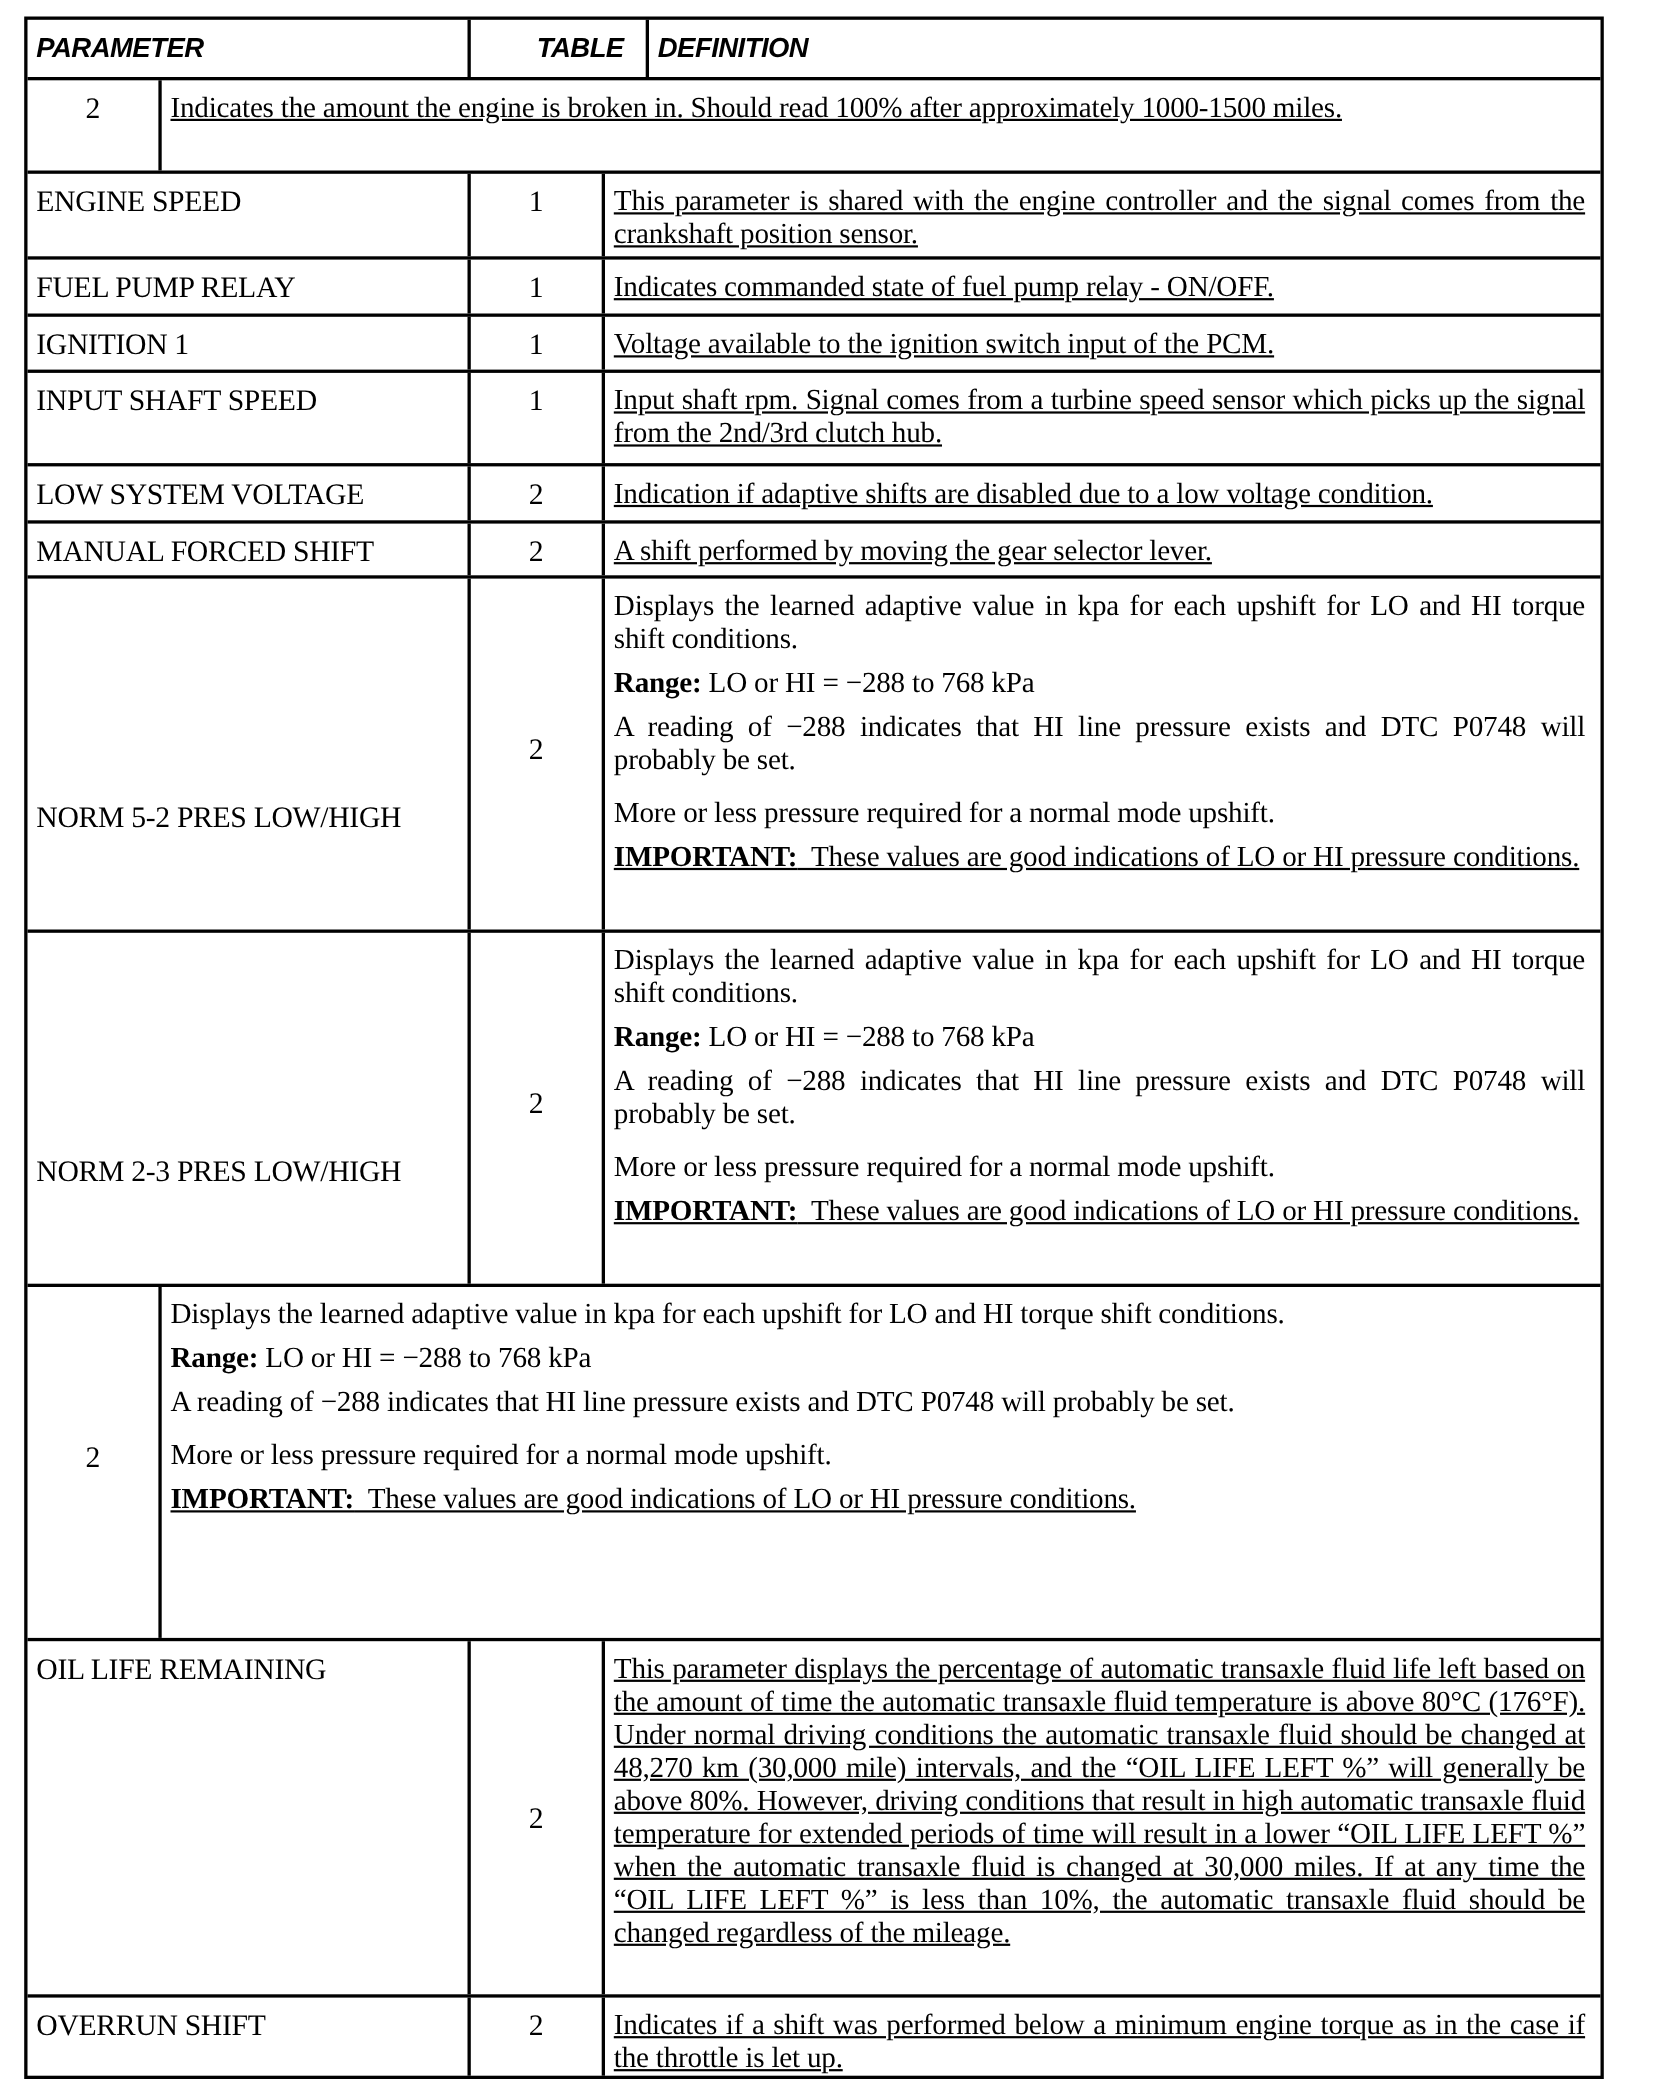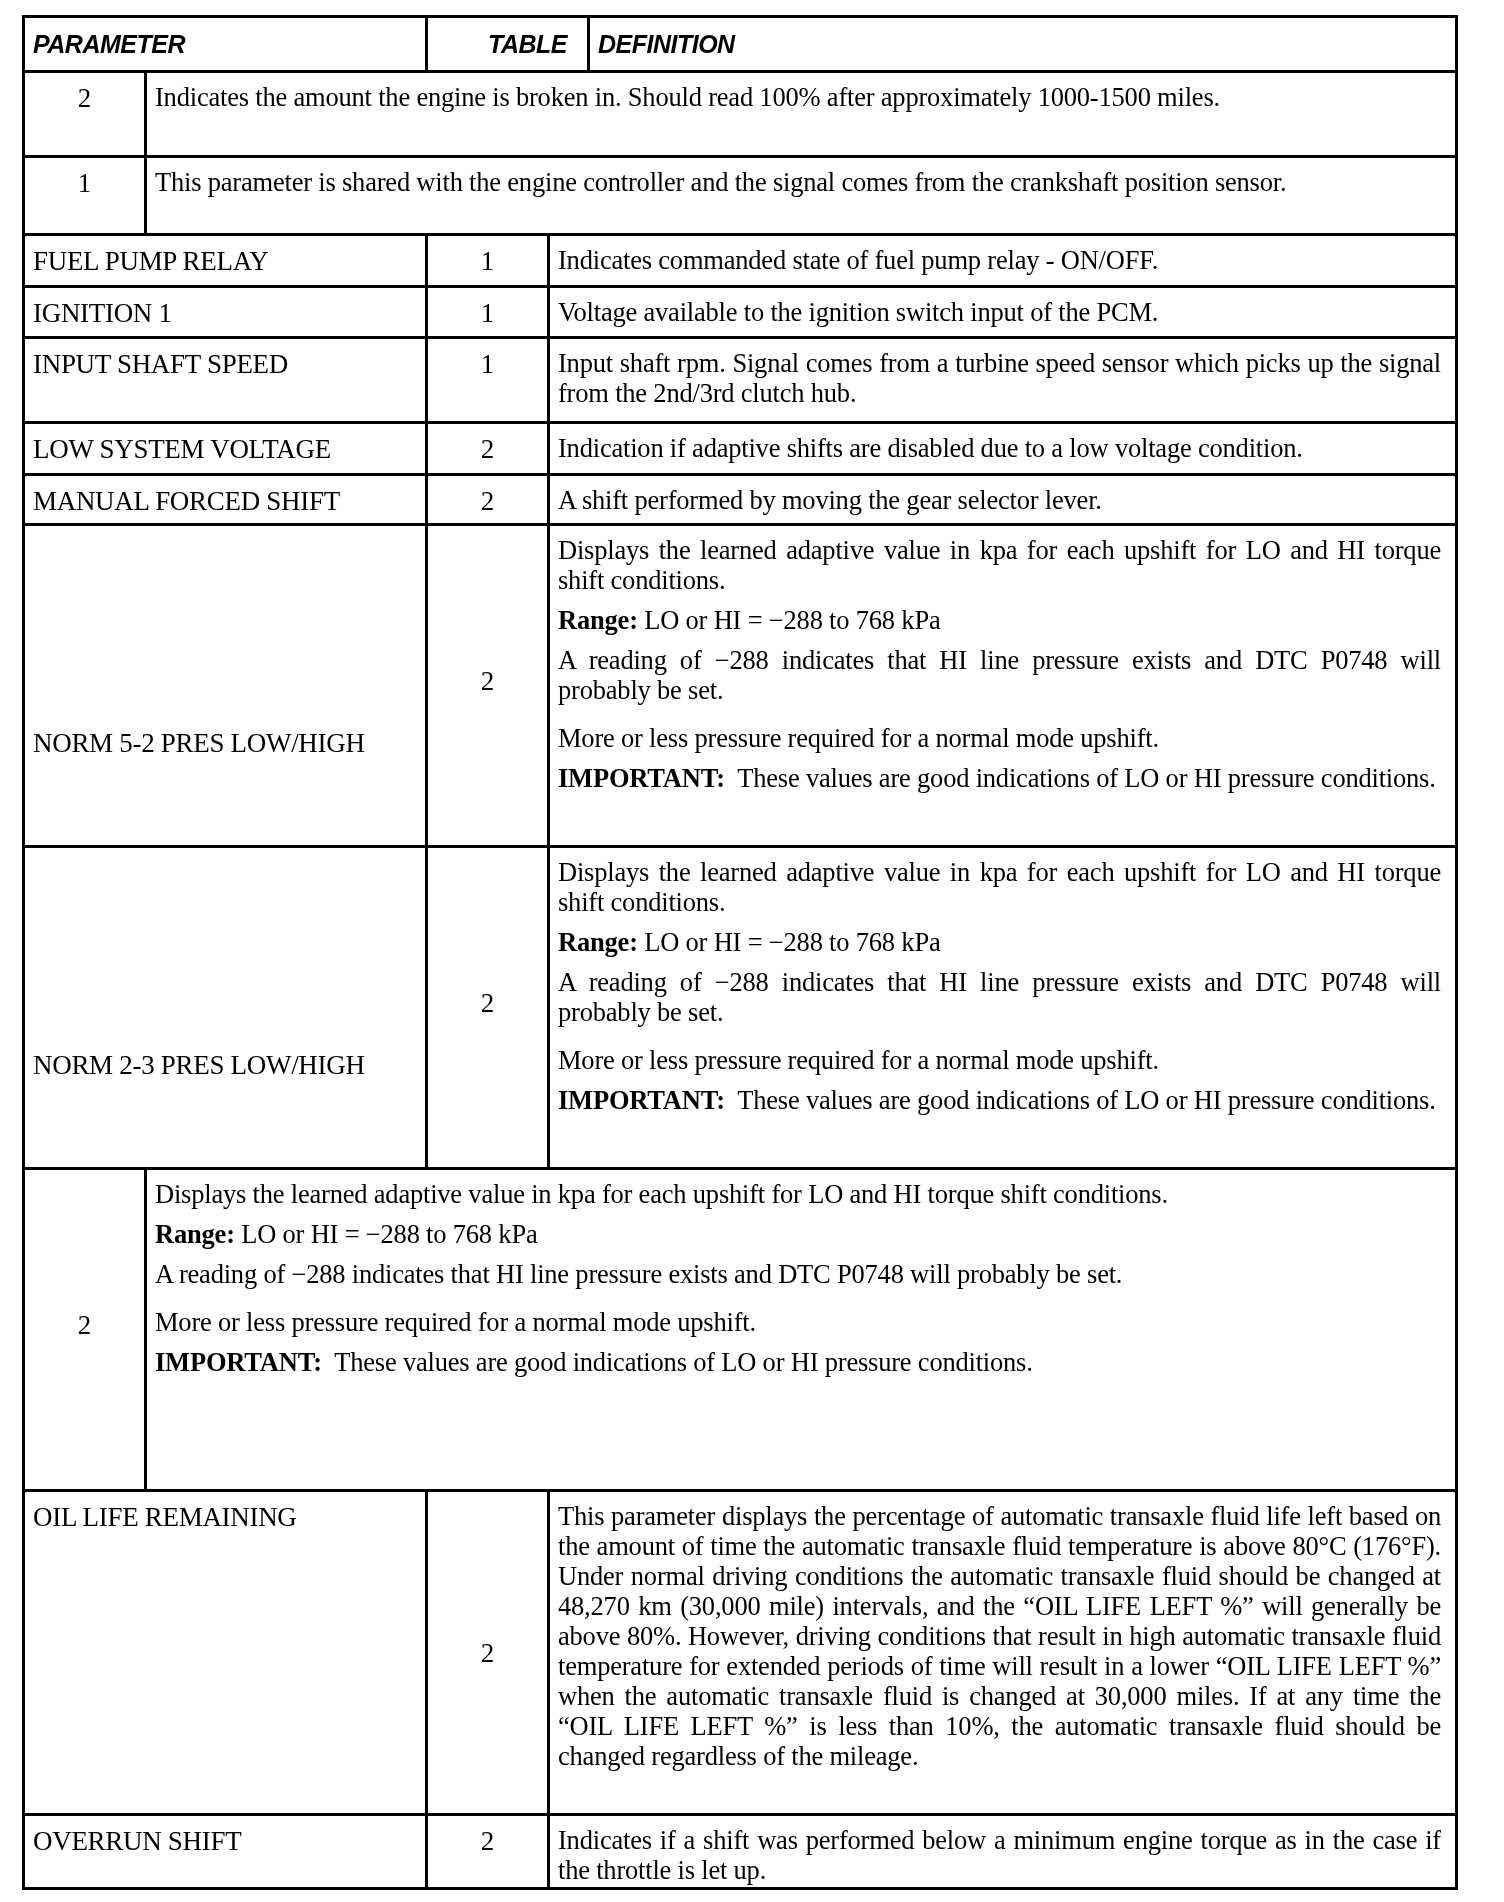--- a/index.html
+++ b/index.html
@@ -24,21 +24,21 @@
   .header .c-param { padding-left: 8px; }
   .header .c-table { justify-content: center; margin-left: 40px; }
   .header .c-def { padding-left: 8px; }
   .param-text { font-size: 27px; padding: 10px 0 0 8px; line-height: 30px; letter-spacing: -0.3px; }
   .tbl-text { font-size: 27px; padding-top: 10px; line-height: 30px; }
   .def-text {
     font-size: 26.5px; line-height: 30px; padding: 9px 14px 6px 8px;
     text-align: justify; letter-spacing: -0.2px;
   }
   .def-text p { margin: 0 0 10px 0; }
-  .def-text p:last-child { margin-bottom: 0; }
+  .def-text p:last-child { margin-bottom: 0; text-decoration: underline; }
   .bold { font-weight: bold; }
   
   .row.norm { height: 322px; }
   .row.norm .c-param .param-text { position: absolute; left: 0; top: 202px; padding-top: 0; }
   .row.norm .c-table .tbl-text { position: absolute; left: 0; right: 0; top: 140px; padding-top: 0; }
   .row.oil .c-table { display: flex; align-items: center; justify-content: center; }
   .row.oil .c-table .tbl-text { padding-top: 0; }
 </style>
 </head>
 <body>
@@ -56,20 +56,23 @@
         <div class="tbl-text">2</div>
       </div>
     <div class="cell c-def">
         <div class="def-text">
           <p>Indicates the amount the engine is broken in. Should read 100% after approximately 1000-1500 miles.</p>
         </div>
       </div>
   </div>
 
   <div class="row" style="height:78px">
+    <div class="cell c-param">
+        <div class="param-text">ENGINE SPEED</div>
+      </div>
     <div class="cell c-table">
         <div class="tbl-text">1</div>
       </div>
     <div class="cell c-def">
         <div class="def-text">
           <p>This parameter is shared with the engine controller and the signal comes from the crankshaft position sensor.</p>
         </div>
       </div>
   </div>
 

